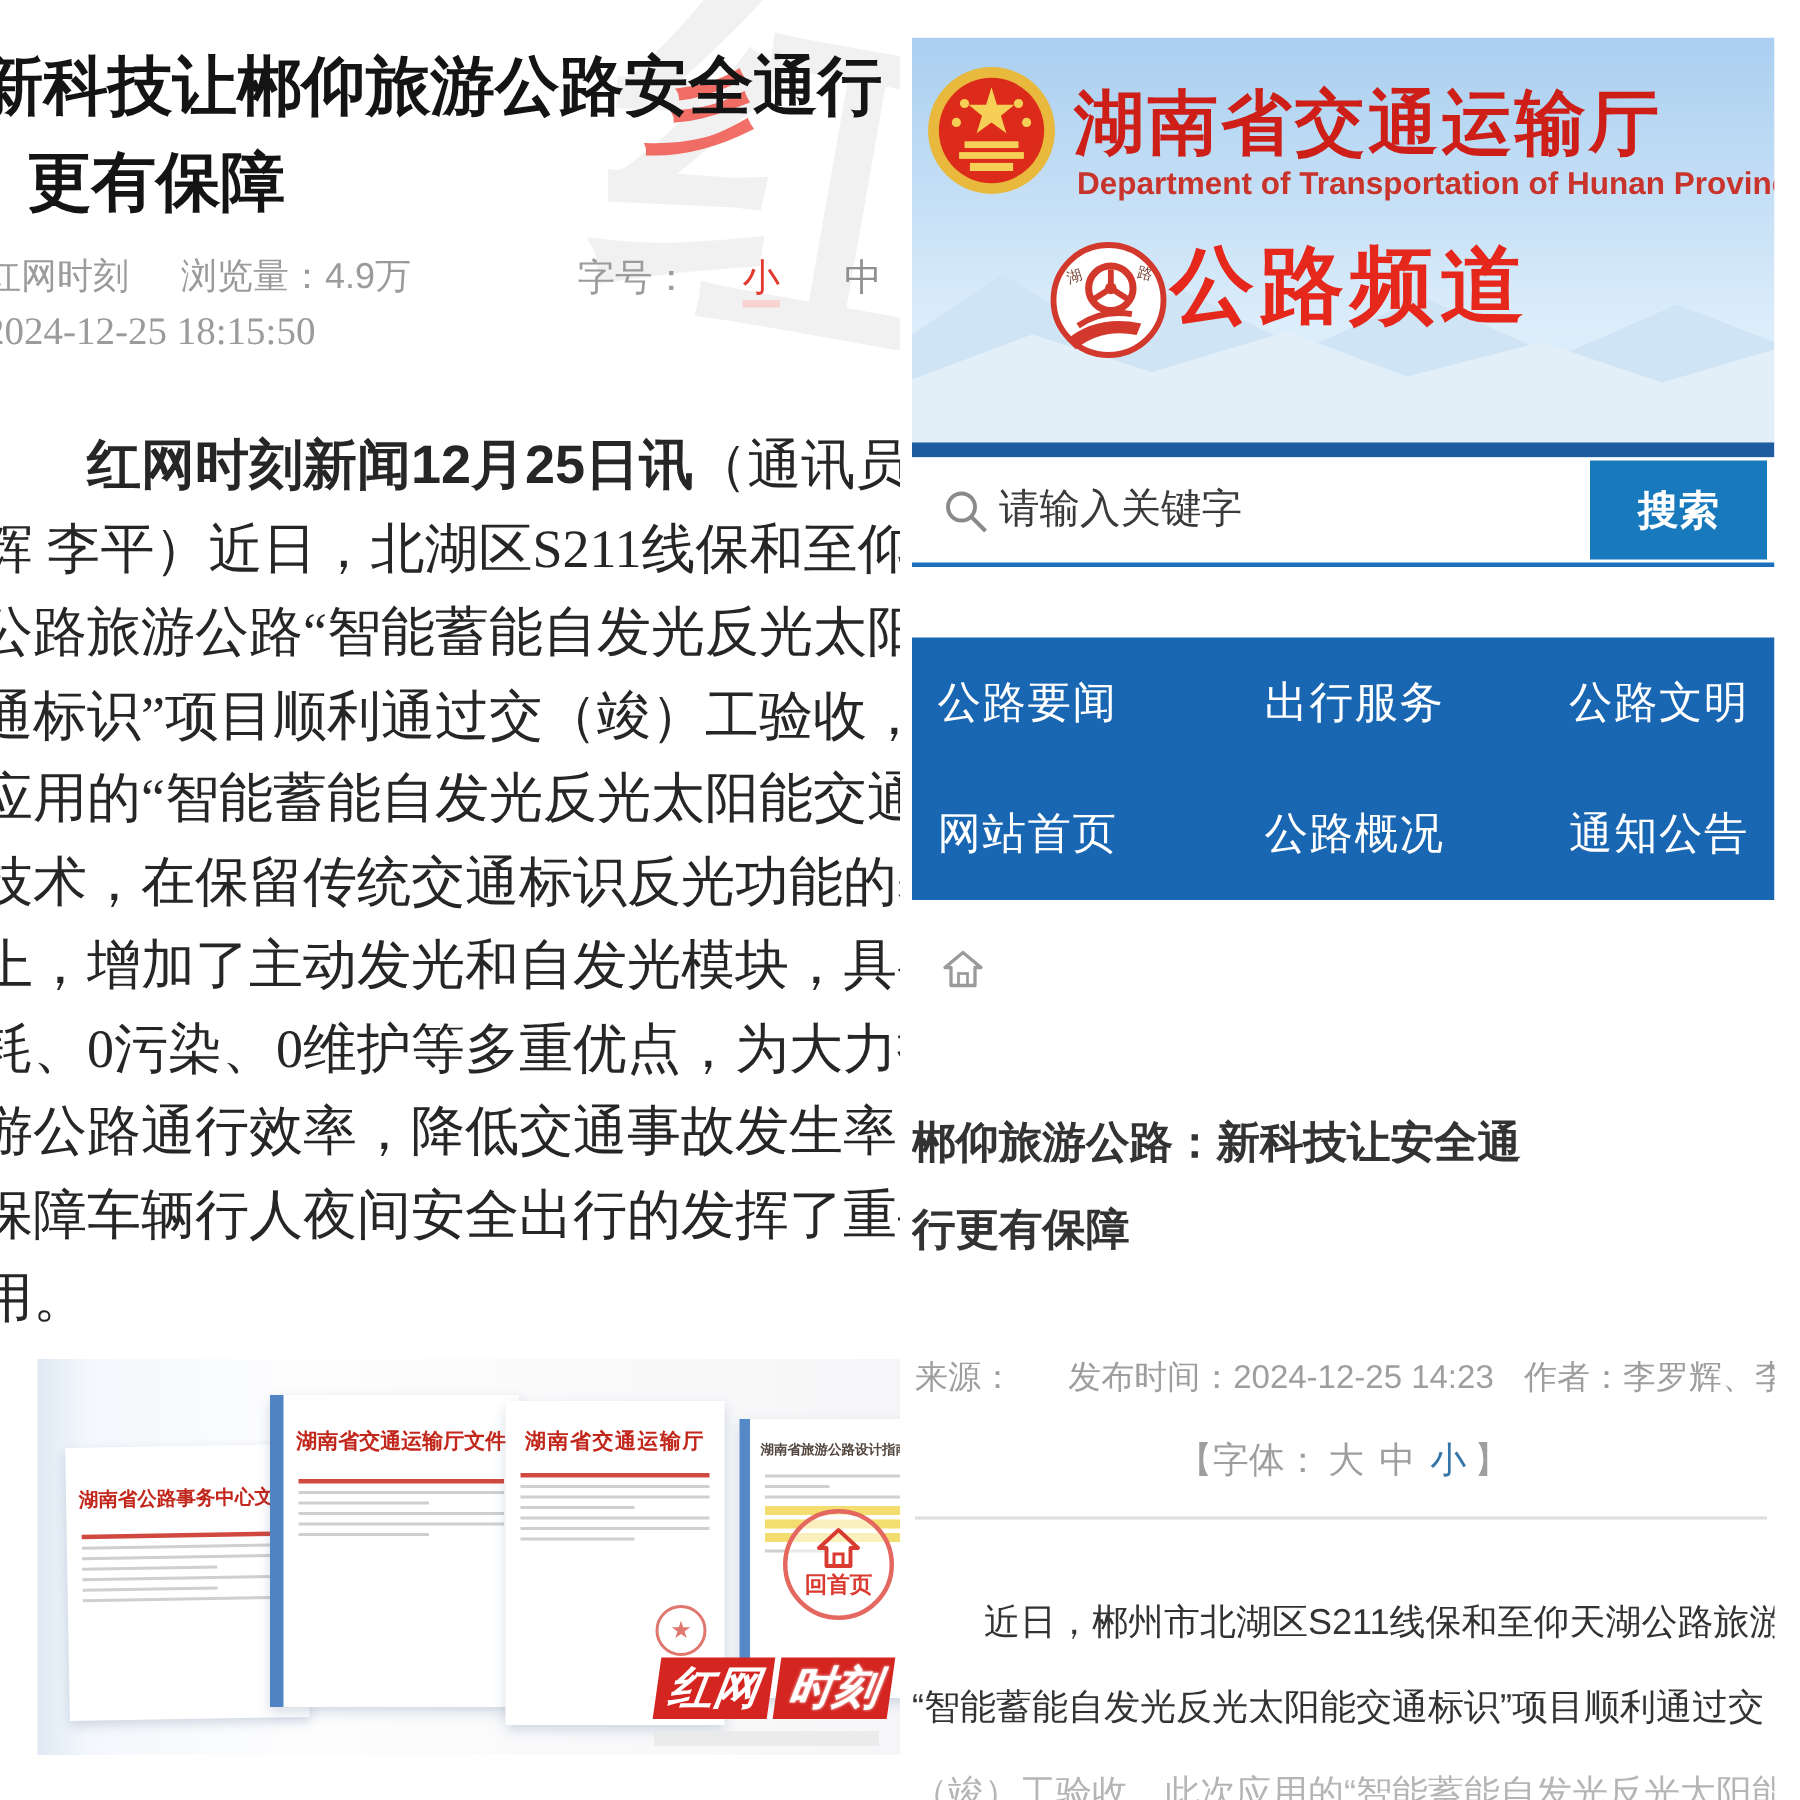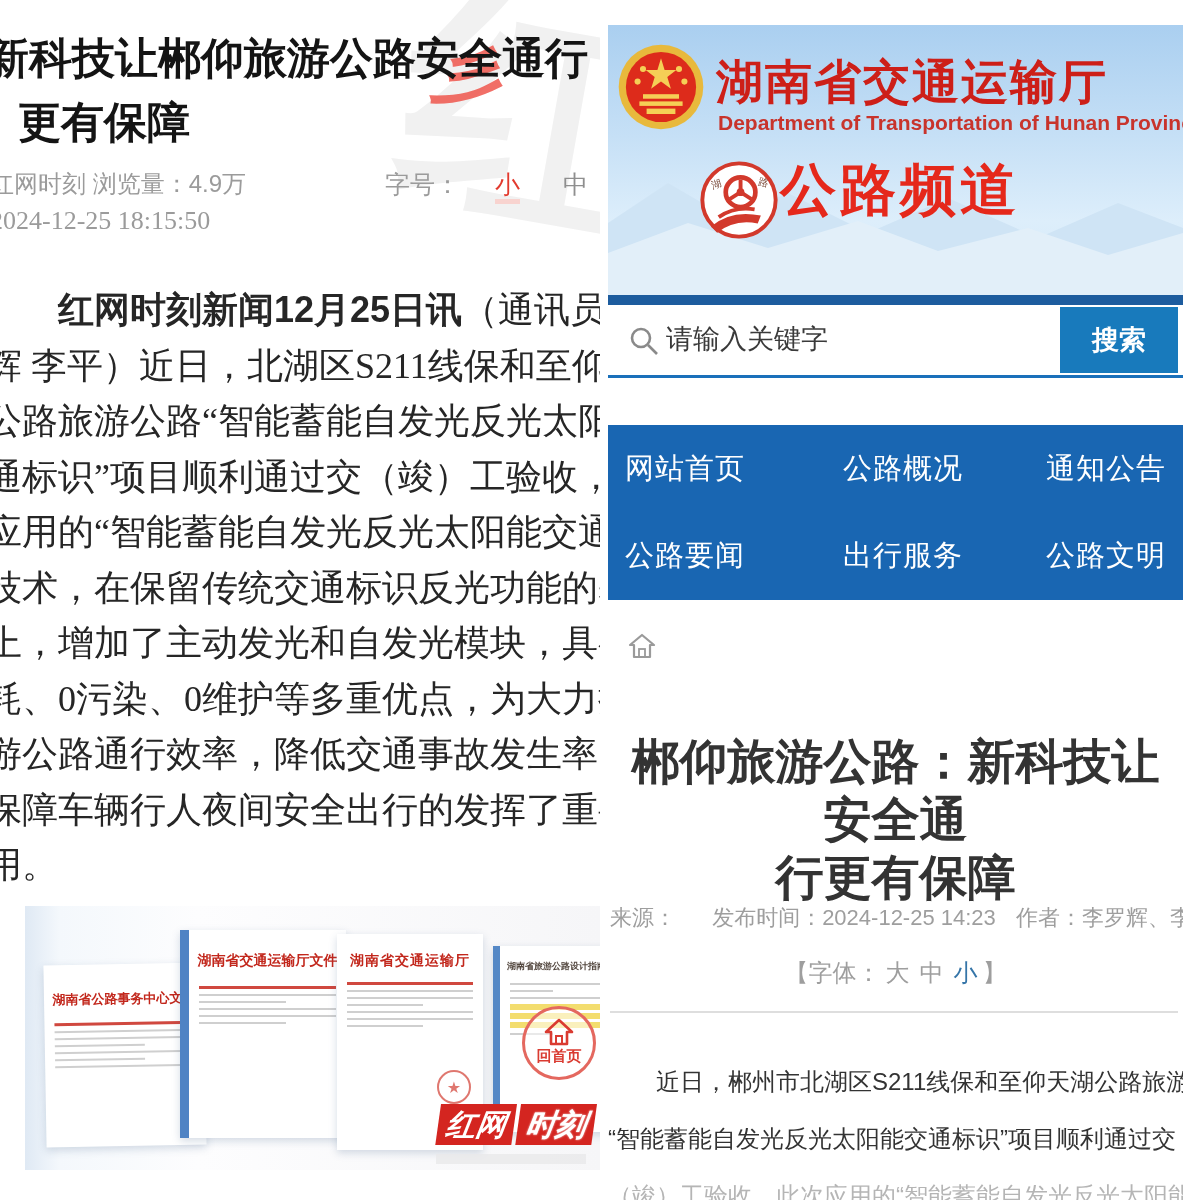--- a/index.html
+++ b/index.html
@@ -17,21 +17,21 @@
                       color:#ef564d; font-weight:bold; transform:rotate(14deg);
                       z-index:0; opacity:.85; }
 
   .lp-title { position:absolute; left:-14px; top:26px; z-index:2; width:680px;
               font-size:43px; font-weight:bold; color:#141414; line-height:64px;
               white-space:nowrap; }
   .lp-title .t2 { padding-left:32px; }
 
   .lp-meta { position:absolute; left:-10px; top:168px; z-index:2; width:660px;
              font-size:24px; color:#9b9b9b; white-space:nowrap; }
-  .lp-meta .views { }
+  .lp-meta .views { margin-left:28px; }
   .lp-fontsize { position:absolute; left:385px; top:168px; z-index:2;
                  font-size:25px; color:#9b9b9b; white-space:nowrap; }
   .lp-fontsize .fs-label { margin-right:28px; }
   .lp-fontsize .fs-small { color:#e23a2e; border-bottom:5px solid #f8d3cf;
                            padding-bottom:1px; margin-right:36px; }
   .lp-fontsize .fs-mid { margin-right:36px; color:#8f8f8f; }
   .lp-date { position:absolute; left:-10px; top:206px; z-index:2;
              font-size:26px; color:#9b9b9b; font-family:"Liberation Serif", serif; }
 
   .lp-body { position:absolute; left:-14px; top:282px; z-index:2; width:680px;
@@ -113,22 +113,22 @@
   .nav { position:absolute; left:0; top:400px; width:575px; height:175px;
          background:#1966b2; color:#fff; }
   .nav-row { display:grid; grid-template-columns:218px 203px auto;
              padding-left:17px; height:87px; align-items:center; }
   .nav-item { font-size:29px; letter-spacing:1px; cursor:pointer; }
 
   .breadcrumb { position:absolute; left:20px; top:608px; width:555px; height:34px;
                 color:#8f8f8f; font-size:25px; }
   .breadcrumb .bc-icon { vertical-align:-3px; margin-right:12px; }
 
-  .art-title { position:absolute; left:0; top:708px; width:575px; text-align:center;
-               font-size:48px; font-weight:bold; color:#333; line-height:58px; }
+  .art-title { position:absolute; left:0; top:708px; width:575px; 
+               font-size:29px; font-weight:bold; color:#333; line-height:58px; }
 
   .art-meta { position:absolute; left:2px; top:878px; width:573px; font-size:22px;
               color:#9e9e9e; white-space:nowrap; }
   .art-meta .m-gap1 { margin-right:30px; }
   .art-meta .m-gap2 { margin-right:14px; }
 
   .art-font { position:absolute; left:0; top:932px; width:575px; text-align:center;
               font-size:24px; color:#9e9e9e; }
   .art-font .f-blue { color:#3575a8; }
   .art-font span.fg { margin:0 5px; }
@@ -287,28 +287,28 @@
     <svg class="search-icon" width="32" height="32" viewBox="0 0 32 32">
       <circle cx="13" cy="13" r="9" fill="none" stroke="#8a8a8a" stroke-width="2.6"></circle>
       <line x1="20" y1="20" x2="29" y2="29" stroke="#8a8a8a" stroke-width="2.6"></line>
     </svg>
     <input class="search-input" type="text" placeholder="请输入关键字" style="">
     <div class="search-btn">搜索</div>
   </div>
 
   <div class="nav">
     <div class="nav-row">
+      <div class="nav-item">公路要闻</div>
+      <div class="nav-item">出行服务</div>
+      <div class="nav-item">公路文明</div>
+    </div>
+    <div class="nav-row">
       <div class="nav-item">网站首页</div>
       <div class="nav-item">公路概况</div>
       <div class="nav-item">通知公告</div>
-    </div>
-    <div class="nav-row">
-      <div class="nav-item">公路要闻</div>
-      <div class="nav-item">出行服务</div>
-      <div class="nav-item">公路文明</div>
     </div>
   </div>
 
   <div class="breadcrumb">
     <svg class="bc-icon" width="28" height="26" viewBox="0 0 28 26">
       <path d="M14 2 L26 12 L22 12 L22 24 L6 24 L6 12 L2 12 Z" fill="none" stroke="#9a9a9a" stroke-width="2.2" stroke-linejoin="round"></path>
       <rect x="11" y="16" width="6" height="8" fill="none" stroke="#9a9a9a" stroke-width="1.8"></rect>
     </svg>
   </div>
 

